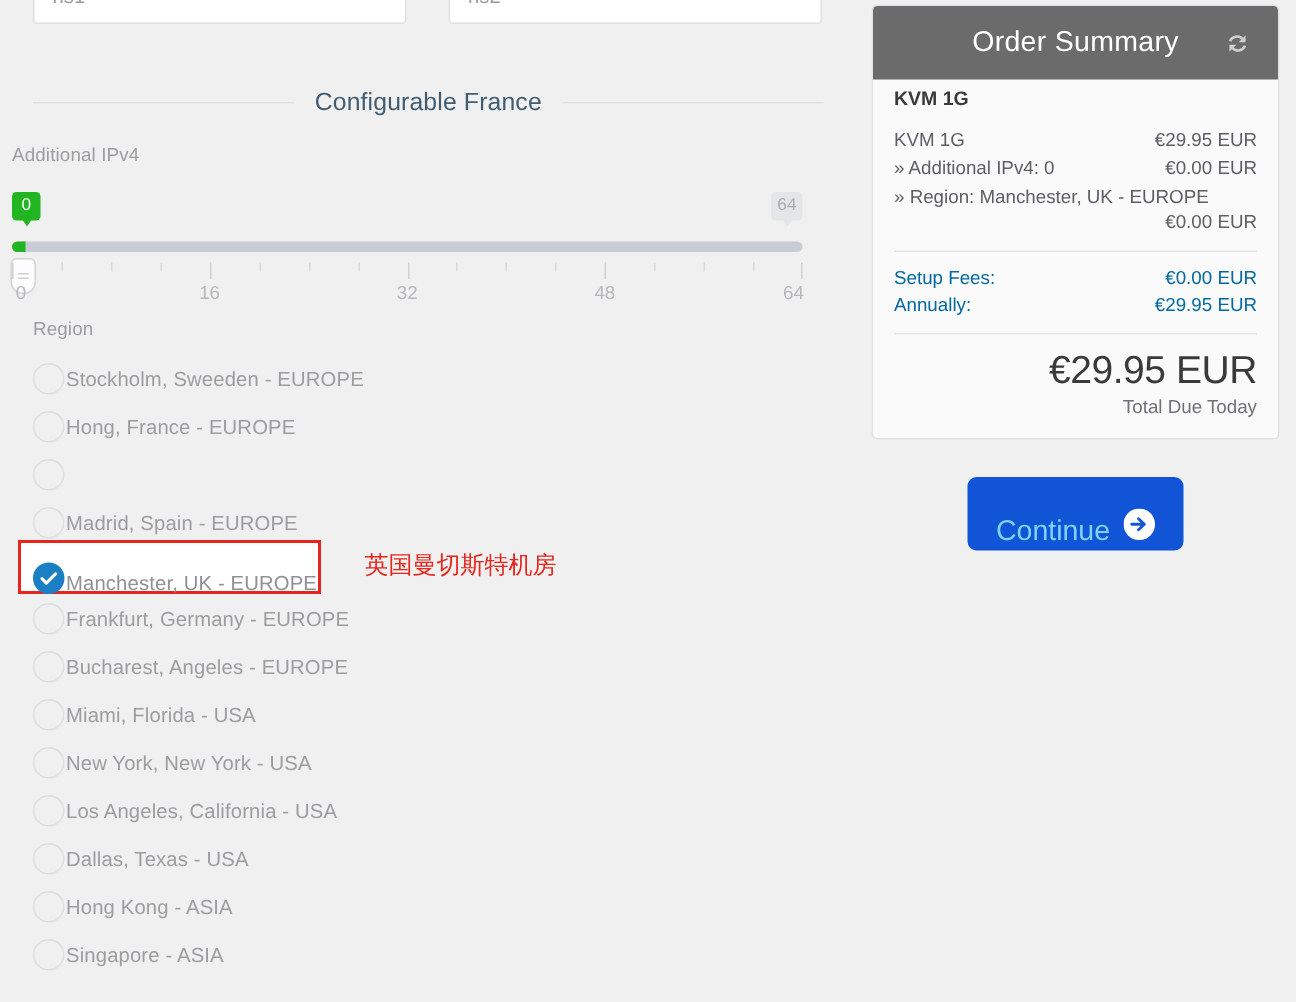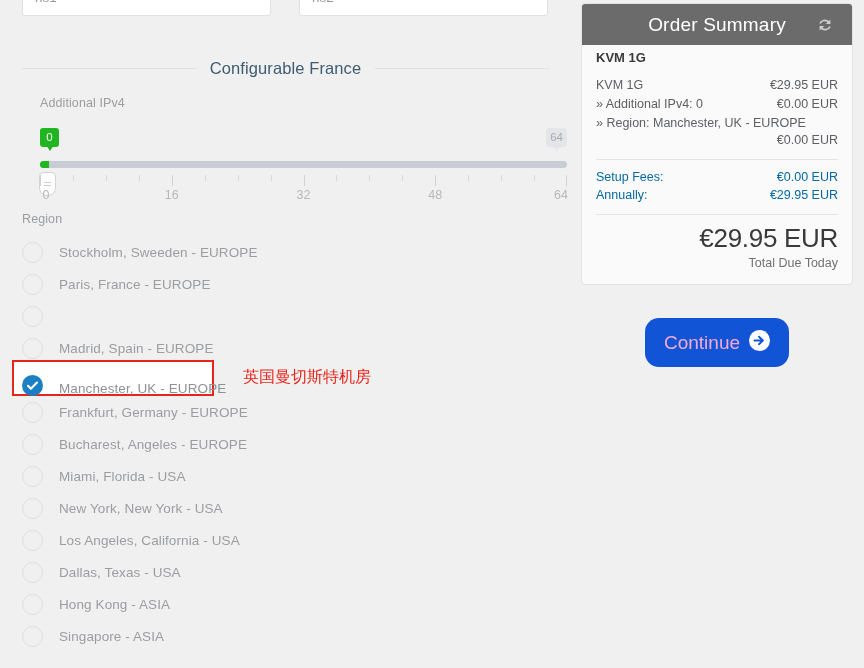--- a/index.html
+++ b/index.html
@@ -55,21 +55,21 @@
   }
 
   .field-label {
     font-size: 12.5px;
     color: #9b9da0;
     letter-spacing: .1px;
   }
 
   
   .slider-block {
-    position: absolute; left: 40px; top: 96px;
+    position: absolute; left: 8px; top: 96px;
     width: 527px;
   }
   .slider-label { margin-bottom: 18px; }
 
   .slider-area {
     position: relative;
     width: 527px; height: 86px;
   }
   
   .bubble {
@@ -146,21 +146,21 @@
   
   .region-block {
     position: absolute; left: 22px; top: 212px;
     width: 520px;
   }
   .region-label { margin-bottom: 10px; }
   .radio-row {
     position: relative;
     display: flex; align-items: center;
     height: 32px;
-    gap: 16px;
+    gap: 1px;
   }
   .radio-mark {
     width: 21px; height: 21px; flex: none;
     border-radius: 50%;
     border: 1px solid #dcdee1;
     background: #f0f0f0;
   }
   .radio-row.selected .radio-mark {
     border: none;
     background: #1b7fc4;
@@ -199,21 +199,21 @@
   
   .summary-card {
     position: absolute; left: 581px; top: 3px;
     width: 272px;
     background: #fafafa;
     border: 1px solid #e2e3e5;
     border-radius: 4px;
     overflow: hidden;
   }
   .summary-head {
-    height: 41px;
+    height: 49px;
     background: #6b6b6b;
     display: flex; align-items: center; justify-content: center;
     position: relative;
   }
   .summary-head .title {
     font-size: 19px; color: #ffffff; letter-spacing: .2px;
   }
   .summary-head .refresh {
     position: absolute; right: 17px; top: 50%;
     transform: translateY(-50%);
@@ -254,25 +254,25 @@
     font-size: 12.5px;
     color: #6f7174;
     margin-top: 2px;
   }
 
   
   .continue-btn {
     position: absolute; left: 645px; top: 318px;
     width: 144px; height: 49px;
     background: #1155d6;
-    border: none; border-radius: 14px;
-    color: #f9a8d4;
+    border: none; border-radius: 6px;
+    color: #7dd3fc;
     font-family: "Liberation Sans", sans-serif;
     font-size: 19px;
-    display: flex; align-items: center; justify-content: center;
+    display: flex; align-items: flex-end; justify-content: center;
     gap: 9px;
     cursor: pointer;
   }
 </style>
 </head>
 <body>
 
 <div class="page">
 
   <div class="left-col">
@@ -335,21 +335,21 @@
 
     <div class="region-block">
       <div class="field-label region-label">Region</div>
       <div class="region-rows" id="region-rows">
           <div class="radio-row">
             <div class="radio-mark"></div>
             <div class="radio-text">Stockholm, Sweeden - EUROPE</div>
           </div>
           <div class="radio-row">
             <div class="radio-mark"></div>
-            <div class="radio-text">Paris, France - EUROPE</div>
+            <div class="radio-text">Hong, France - EUROPE</div>
           </div>
           <div class="radio-row">
             <div class="radio-mark"></div>
           </div>
           <div class="radio-row">
             <div class="radio-mark"></div>
             <div class="radio-text">Madrid, Spain - EUROPE</div>
           </div>
           <div class="radio-row selected">
             <div class="radio-mark">

